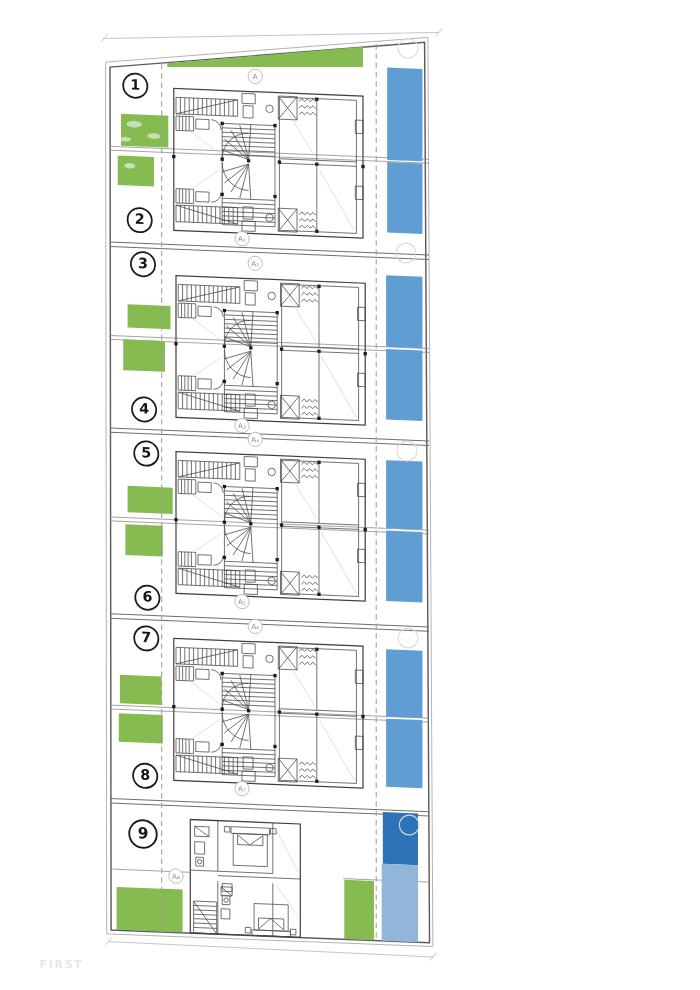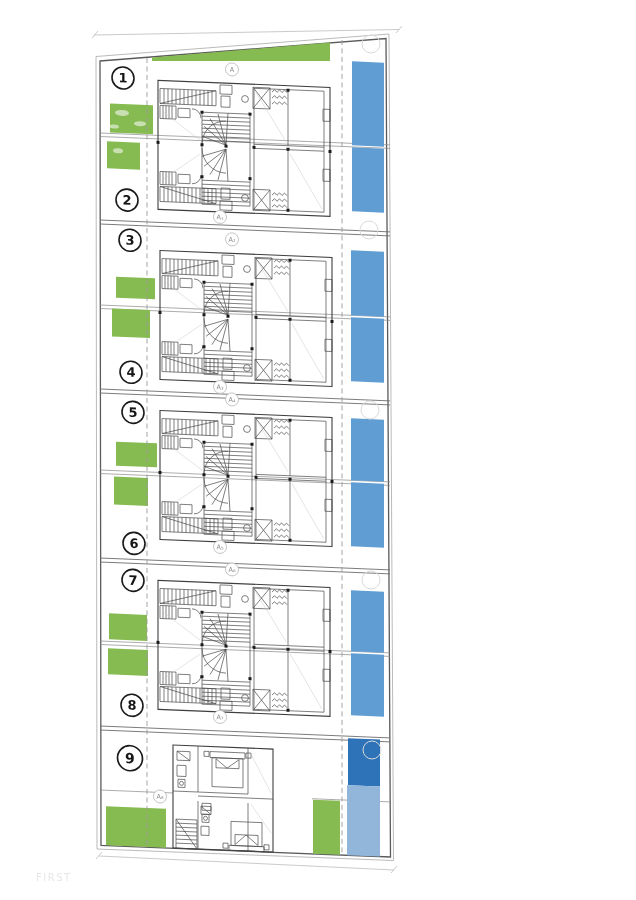--- a/index.html
+++ b/index.html
@@ -3,21 +3,21 @@
 <meta charset="utf-8">
 <style>
   html,body{margin:0;padding:0;background:#ffffff;}
   .stage{position:relative;width:636px;height:900px;background:#ffffff;overflow:hidden;
          font-family:"DejaVu Sans", sans-serif;}
   svg{position:absolute;left:0;top:0;}
   svg text{font-family:"DejaVu Sans", sans-serif;}
   .unit-num{font-size:13px;font-weight:bold;fill:#151515;}
   .unit-num-big{font-size:14px;font-weight:bold;fill:#151515;}
   .marker-txt{font-size:6.5px;fill:#8a8a8a;}
-  .watermark{position:absolute;left:36px;top:872px;font-size:10px;font-weight:normal;
+  .watermark{position:absolute;left:36px;top:872px;font-size:10px;font-weight:bold;
              letter-spacing:1.5px;color:#e7e7e7;user-select:none;}
   .thin{stroke:#4a4a4a;stroke-width:0.7;fill:none;}
   .wall{stroke:#3f3f3f;stroke-width:1.1;fill:none;}
   .faint{stroke:#c9c9c9;stroke-width:0.5;fill:none;}
   .dot{fill:#1c1c1c;stroke:none;}
 </style>
 </head>
 <body>
 
 <div class="stage">

